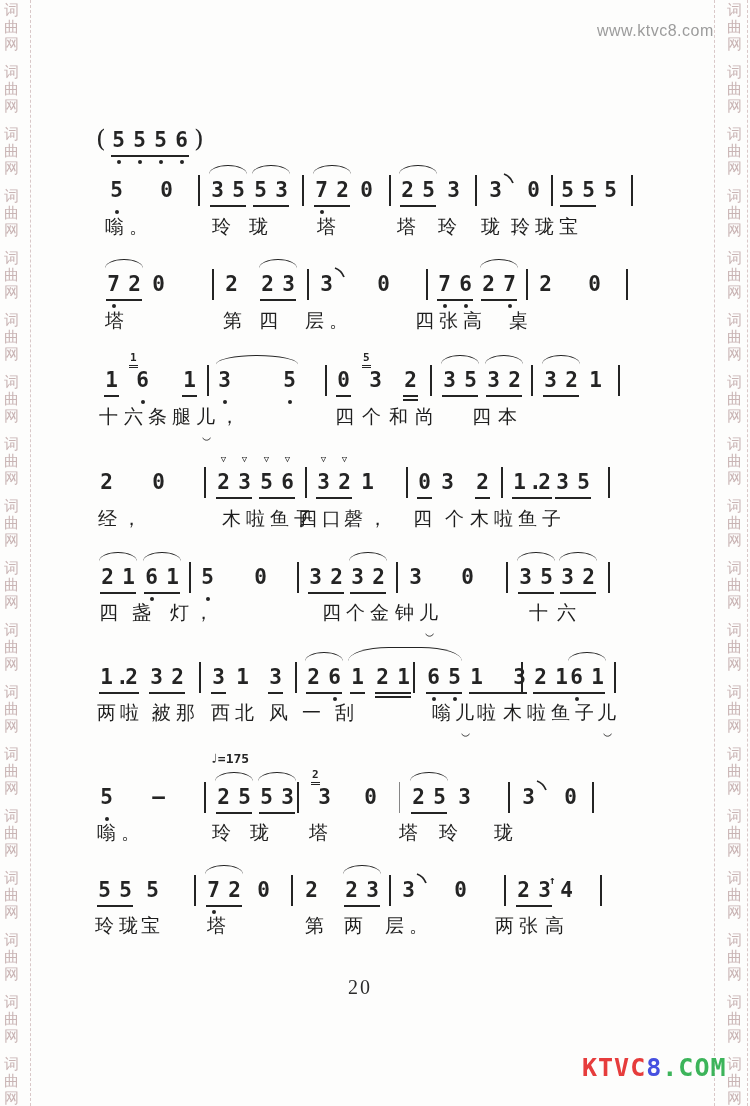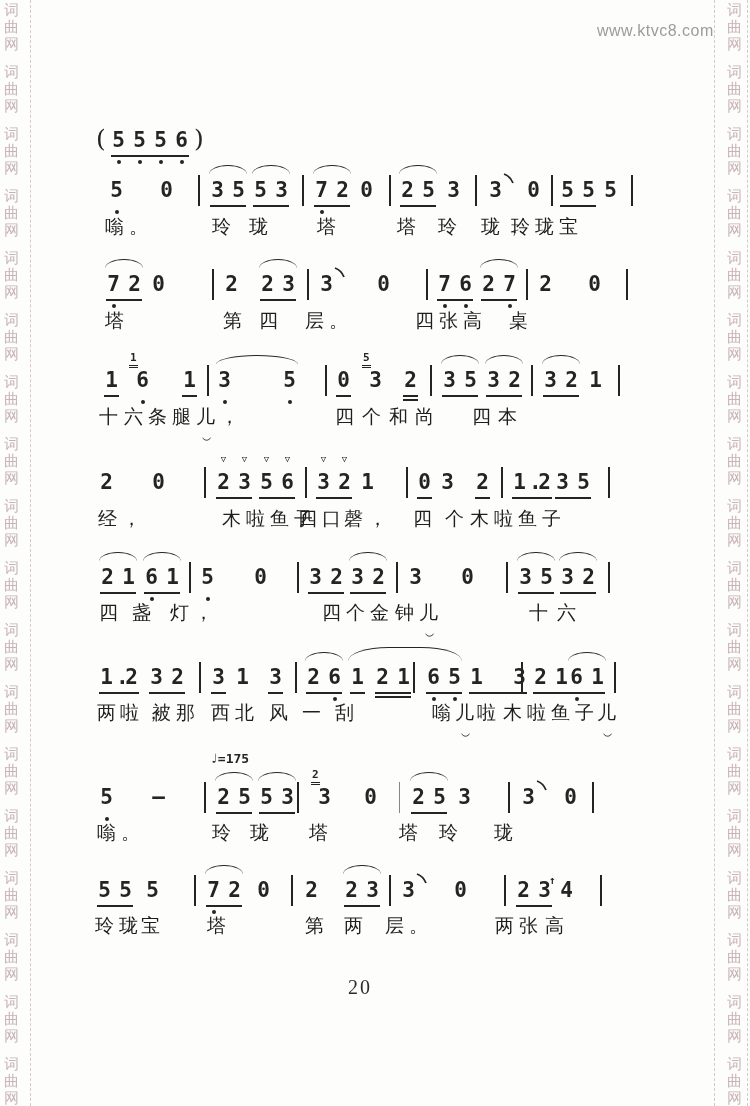--- a/index.html
+++ b/index.html
@@ -697,13 +697,14 @@
         <span class="lyr" style="left: 305px; top: 35px;">第</span>
         <span class="lyr" style="left: 344px; top: 35px;">两</span>
         <span class="lyr" style="left: 385px; top: 35px;">层。</span>
         <span class="lyr" style="left: 495px; top: 35px;">两张</span>
         <span class="lyr" style="left: 545px; top: 35px;">高</span>
       </div>
       <div class="tempo" style="left: 210px; top: 751px;">♩=175</div>
     </div>
 
   <div class="pgnum">20</div>
+  <div class="logo"><span class="lgseg" style="color: rgb(230, 60, 60);">KTVC</span><span class="lgseg" style="color: rgb(70, 80, 224);">8</span><span class="lgseg" style="color: rgb(60, 180, 90);">.COM</span></div>
 </div>
 
 </body></html>

